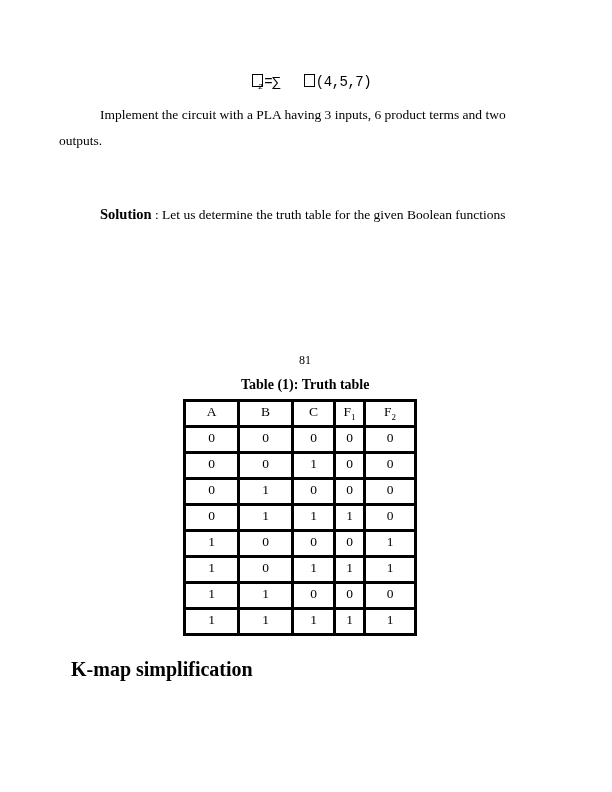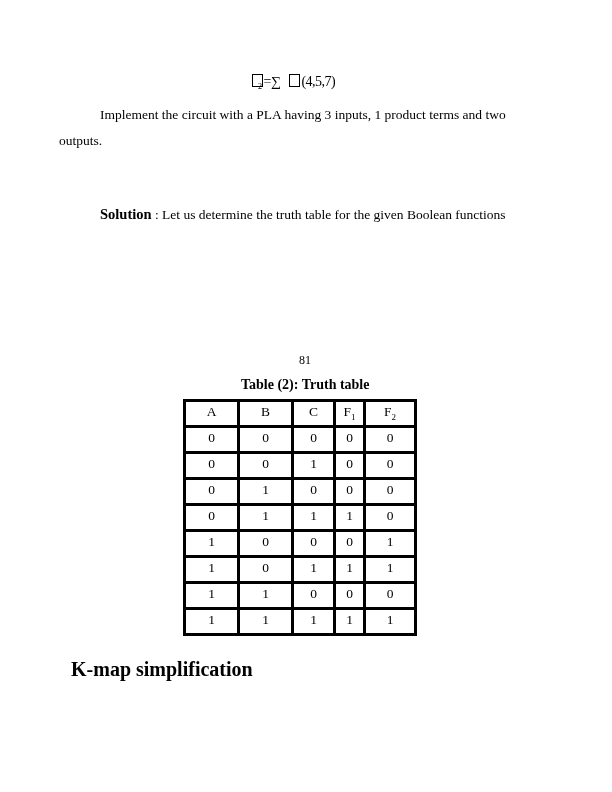--- a/index.html
+++ b/index.html
@@ -1,19 +1,19 @@
 <!DOCTYPE html>
 <html><head>
 <meta charset="utf-8">
 <style>
   html, body { margin:0; padding:0; background:#ffffff; }
   body { width:612px; height:792px; position:relative; overflow:hidden;
          font-family:"Liberation Serif", "DejaVu Serif", serif; color:#000; }
   .abs { position:absolute; white-space:nowrap; }
-  .eq { left:252px; top:74px; font-size:14px; letter-spacing:-0.5px; }
+  .eq { left:252px; top:74px; font-size:14px; letter-spacing:-0.5px;font-family:Liberation Mono, monospace; }
   .eq .box { display:inline-block; width:9px; height:11px; border:1px solid #000; vertical-align:-1px; margin-right:1px; }
   .eq .sub { font-size:8px; vertical-align:-3px; margin-left:-6px; margin-right:2px; }
   .p1 { left:100px; top:107px; font-size:13.5px; }
   .p2 { left:59px; top:133px; font-size:13.5px; }
   .sol { left:100px; top:206px; font-size:13.5px;text-align:right; }
   .sol b { font-size:14.5px; }
   .pgnum { left:299px; top:353px; font-size:12px; }
   .caption { left:241px; top:377px; font-size:14px; font-weight:bold; }
   table.tt { position:absolute; left:183px; top:399px; border-collapse:collapse;
              font-family:"Liberation Serif", serif; font-size:13.5px; }
@@ -25,28 +25,28 @@
   .kmap { left:71px; top:658px; font-size:20px; font-weight:bold; }
   sub { font-size:9px; }
 </style>
 </head>
 <body>
 
 <div class="abs eq">
   <span class="box"></span><span class="sub">2</span><span>=∑</span>&nbsp;&nbsp;&nbsp;<span class="box"></span><span>(4,5,7)</span>
 </div>
 
-<div class="abs p1">Implement the circuit with a PLA having 3 inputs, 1 product terms and two</div>
+<div class="abs p1">Implement the circuit with a PLA having 3 inputs, 6 product terms and two</div>
 <div class="abs p2">outputs.</div>
 
 <div class="abs sol"><b>Solution</b><span> : Let us determine the truth table for the given Boolean functions</span></div>
 
 <div class="abs pgnum">81</div>
 
-<div class="abs caption">Table (2): Truth table</div>
+<div class="abs caption">Table (1): Truth table</div>
 
 <table class="tt">
   <tbody>
       <tr>
     <td class="c0"><span>A</span></td>
     <td class="c1"><span>B</span></td>
     <td class="c2"><span>C</span></td>
     <td class="c3"><span>F</span><sub>1</sub></td>
     <td class="c4"><span>F</span><sub>2</sub></td>
   </tr>

